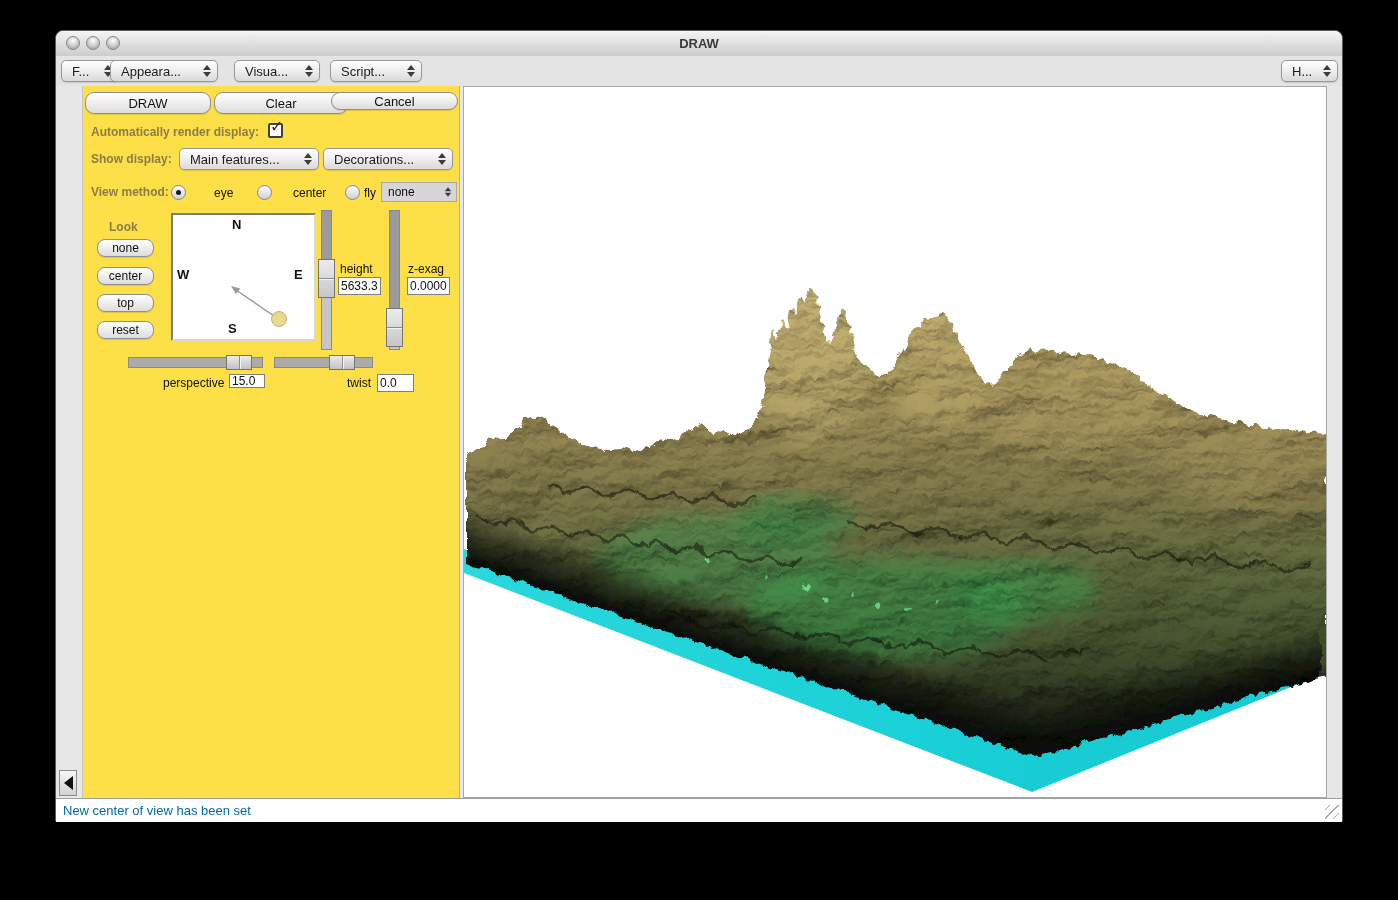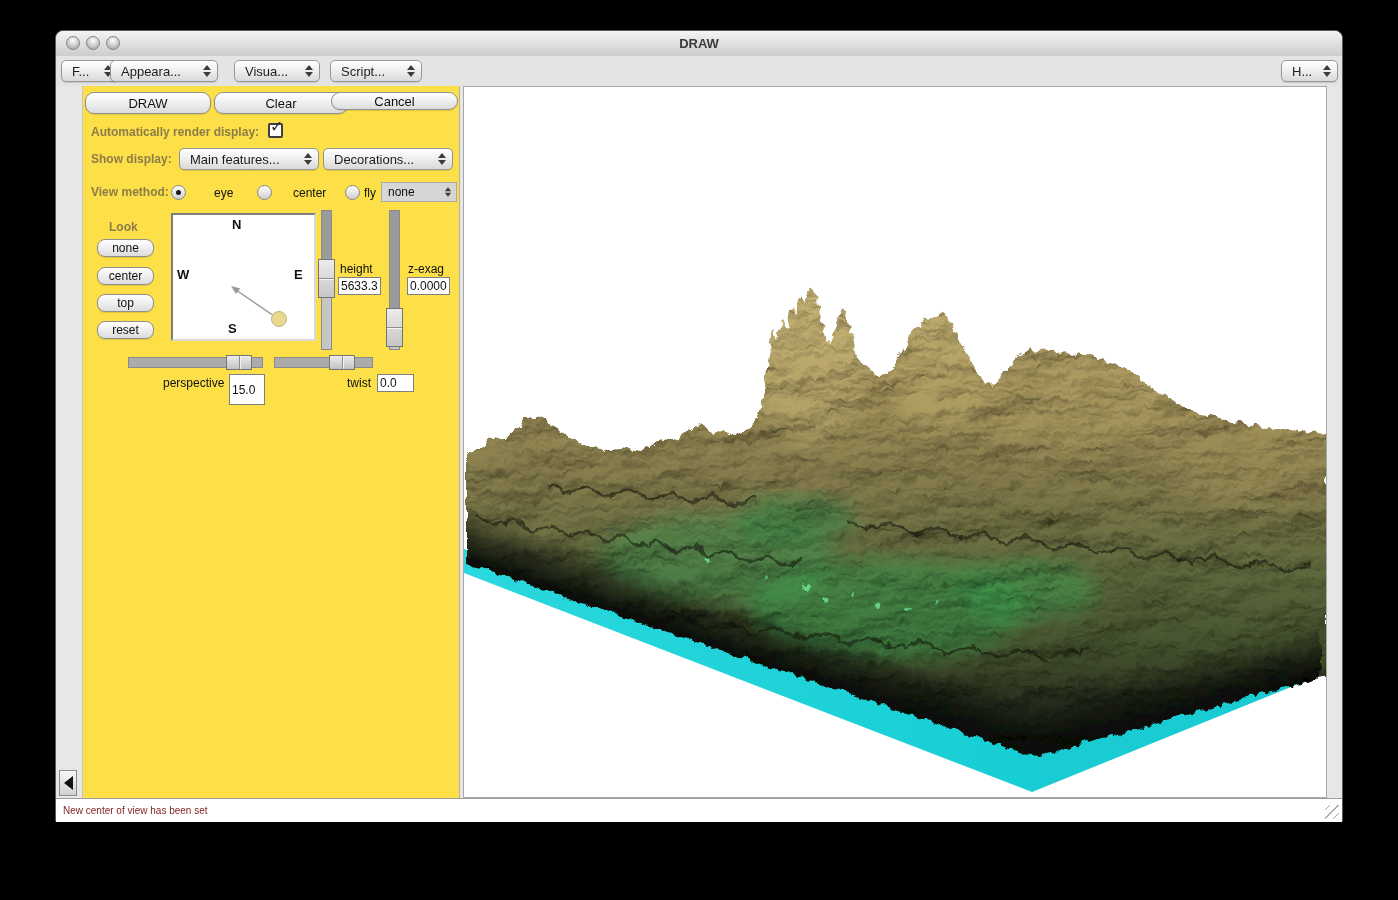--- a/index.html
+++ b/index.html
@@ -19,21 +19,21 @@
   
   .content{position:absolute;left:0;top:55px;width:100%;height:712px;background:#e7e7e7;}
   .left-strip{position:absolute;left:0;top:0;width:27px;height:100%;background:#e7e7e7;border-right:1px solid #c6c6c6;box-sizing:border-box;}
   .collapse-btn{position:absolute;left:3px;bottom:2px;width:18px;height:26px;background:linear-gradient(#f7f7f7,#d2d2d2);border:1px solid #8d8d8d;box-sizing:border-box;display:flex;align-items:center;justify-content:center;}
   .collapse-tri{width:0;height:0;border-top:7px solid transparent;border-bottom:7px solid transparent;border-right:9px solid #111;}
   .panel{position:absolute;left:27px;top:0;width:377px;height:100%;background:#fde047;border-right:1px solid #b0b0b0;box-sizing:border-box;}
   .viewport{position:absolute;left:407px;top:0;width:864px;height:712px;background:#ffffff;border:1px solid #a8a8a8;box-sizing:border-box;}
   .right-strip{position:absolute;left:1271px;top:0;right:0;height:100%;background:#e7e7e7;}
   
   .statusbar{position:absolute;left:0;top:767px;width:100%;height:24px;background:#ffffff;border-top:1px solid #9d9d9d;box-sizing:border-box;}
-  .status-text{position:absolute;left:7px;top:0;line-height:23px;font-size:10px;color:#7f1d1d;}
+  .status-text{position:absolute;left:7px;top:0;line-height:23px;font-size:13px;color:#0369a1;}
   .grip{position:absolute;right:3px;bottom:3px;width:14px;height:14px;background:repeating-linear-gradient(135deg,transparent 0 3px,#a9a9a9 3px 4px,transparent 4px 6px);}
   
   .olab{position:absolute;font-size:12px;font-weight:bold;color:#8b7c49;white-space:nowrap;}
   .btn{position:absolute;background:linear-gradient(#ffffff,#f2f2f2 40%,#dcdcdc);border:1px solid #8f8f8f;border-radius:9px;font-size:13px;color:#111;text-align:center;box-sizing:border-box;box-shadow:0 1px 1px rgba(0,0,0,.12);display:flex;align-items:center;justify-content:center;cursor:default;}
   .smallbtn{border-radius:8px;font-size:12px;}
   .checkbox{position:absolute;width:15px;height:15px;background:#fff;border:2px solid #3e3e3e;border-radius:2px;box-sizing:border-box;}
   .checkbox .mark{position:absolute;left:0px;top:-8px;font-size:16px;font-weight:bold;color:#2b2b2b;}
   .radio{position:absolute;width:15px;height:15px;border-radius:50%;background:linear-gradient(#ffffff,#cfcfcf);border:1px solid #878787;box-sizing:border-box;}
   .radio.sel::after{content:"";position:absolute;left:4px;top:4px;width:5px;height:5px;border-radius:50%;background:#1a1a1a;}
   .ptext{position:absolute;font-size:12px;color:#111;white-space:nowrap;}
@@ -199,21 +199,21 @@
         <div class="vthumb" style="top:98px"></div>
       </div>
       <div class="ptext" style="left:325px;top:176px">z-exag</div>
       <input class="tinput" style="left: 324px; top: 191px; width: 43px; height: 18px;" value="0.0000">
 
       <div class="hslider" style="left:45px;top:271px;width:135px">
         <div class="htrough"></div>
         <div class="hthumb" style="left:98px"></div>
       </div>
       <div class="ptext" style="left:80px;top:290px">perspective</div>
-      <input class="tinput" style="left: 146px; top: 288px; width: 36px; height: 31px;" value="15.0">
+      <input class="tinput" style="left: 146px; top: 288px; width: 36px; height: 14px;" value="15.0">
 
       <div class="hslider" style="left:191px;top:271px;width:99px">
         <div class="htrough"></div>
         <div class="hthumb" style="left:55px"></div>
       </div>
       <div class="ptext" style="left:264px;top:290px">twist</div>
       <input class="tinput" style="left: 294px; top: 288px; width: 37px; height: 18px;" value="0.0">
     </div>
 
     <div class="viewport">

